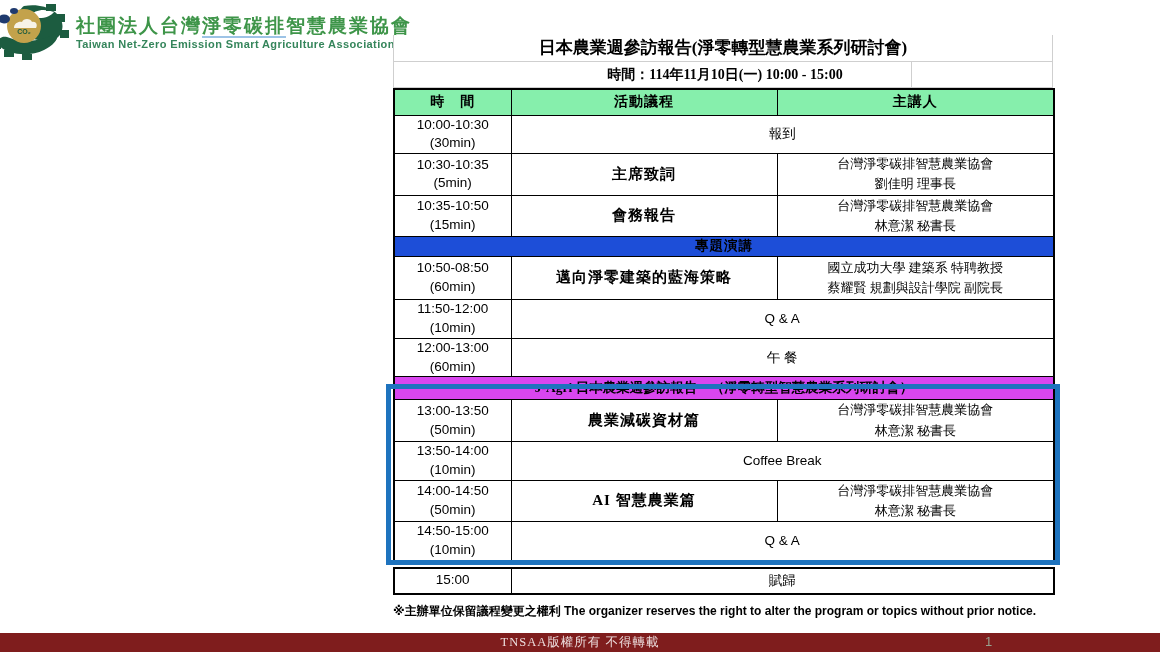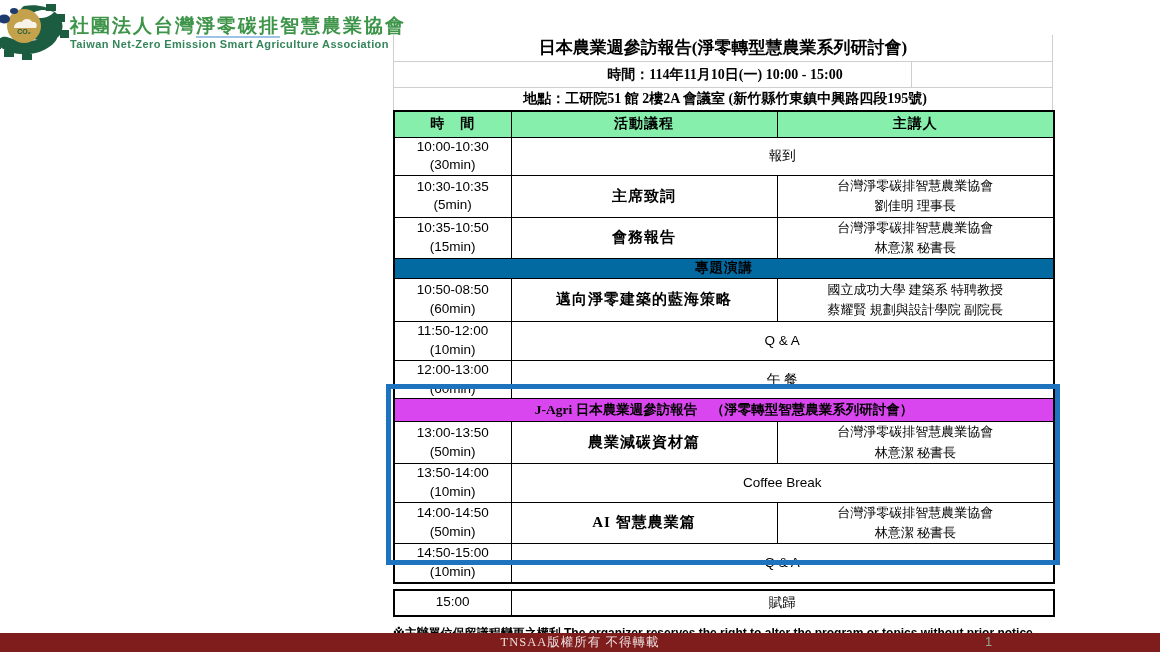--- a/index.html
+++ b/index.html
@@ -5,21 +5,21 @@
   * { margin:0; padding:0; box-sizing:border-box; }
   html,body { width:1160px; height:652px; }
   body {
     position:relative; background:#ffffff; overflow:hidden;
     font-family:"Liberation Serif","DejaVu Serif",serif; color:#000;
   }
 
   
   .brand { position:absolute; left:0; top:4px; display:flex; align-items:center; }
   .brand-logo { width:76px; height:56px; margin-left:-6px; }
-  .brand-text { }
+  .brand-text { margin-left:6px; }
   .brand-zh {
     font-family:"Liberation Sans","DejaVu Sans",sans-serif;
     font-size:19px; font-weight:bold; color:#3e9549; letter-spacing:2px; line-height:1.25;
   }
   .brand-zh .ul { border-bottom:2px solid #9dc3e6; }
   .brand-en {
     font-family:"Liberation Sans","DejaVu Sans",sans-serif;
     font-size:11px; font-weight:bold; color:#35855b; letter-spacing:0.4px; margin-top:1px;
   }
 
@@ -39,21 +39,21 @@
 
   
   table.agenda { width:660px; border-collapse:collapse; table-layout:fixed;
     border:2px solid #000; }
   table.agenda td { border:1px solid #000; text-align:center; vertical-align:middle; overflow:hidden; }
   td.c-time { font-family:"Liberation Sans","DejaVu Sans",sans-serif; font-size:13.5px; line-height:1.4; }
   td.c-act  { font-size:15px; font-weight:bold; letter-spacing:1px; }
   td.c-spk  { font-size:13px; line-height:1.55; }
   td.c-span { font-size:13.5px; font-family:"Liberation Sans","DejaVu Sans",sans-serif; }
   tr.hdr td { background:#86efac; font-size:14px; font-weight:bold; letter-spacing:1px;margin-top:43px; }
-  tr.sec td { background:#0369a1; font-size:13.5px; font-weight:bold; letter-spacing:1px; }
+  tr.sec td { background:#1d4ed8; font-size:13.5px; font-weight:bold; letter-spacing:1px; }
   tr.sec-hl td { background:#d946ef; font-size:13.5px; font-weight:bold; }
   table.closing { margin-top:5px; }
 
   
   .hl-frame {
     position:absolute; left:-7px; top:349px; width:674px; height:181px;
     border:5px solid #1e73be; pointer-events:none;
   }
 
   .footnote {
@@ -105,21 +105,20 @@
 </div>
 
 <div class="sheet">
 
   <div class="info-block">
     <div class="info-row doc-title">日本農業週參訪報告(淨零轉型慧農業系列研討會)</div>
     <div class="info-row info-time">
       <span>時間：114年11月10日(一) 10:00 - 15:00</span>
       <span class="vline"></span>
     </div>
-    <div class="info-row info-loc">地點：工研院51 館 2樓2A 會議室 (新竹縣竹東鎮中興路四段195號)</div>
   </div>
 
   <table class="agenda">
     <colgroup>
         <col style="width:117px">
         <col style="width:266px">
         <col style="width:277px">
       </colgroup>
     <tbody>
         <tr class="hdr" style="height:26px">

